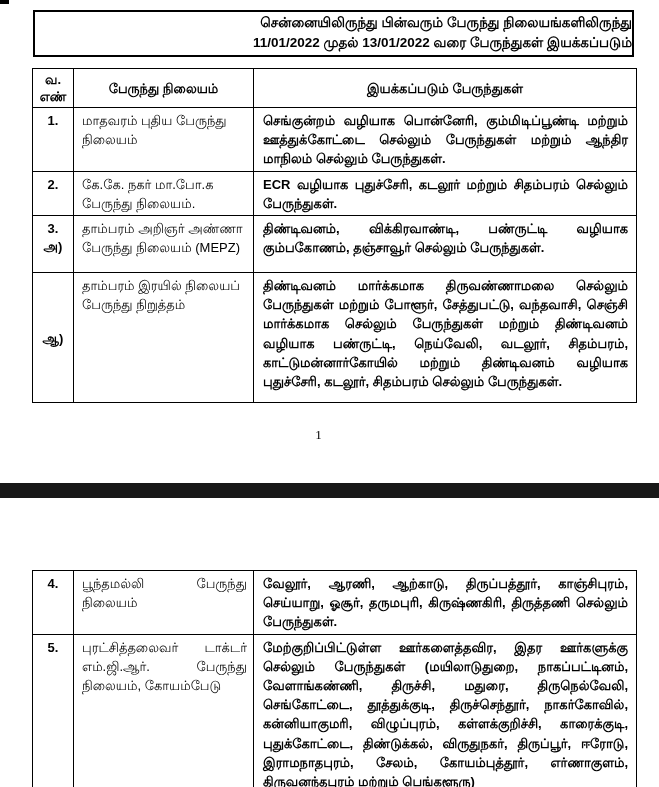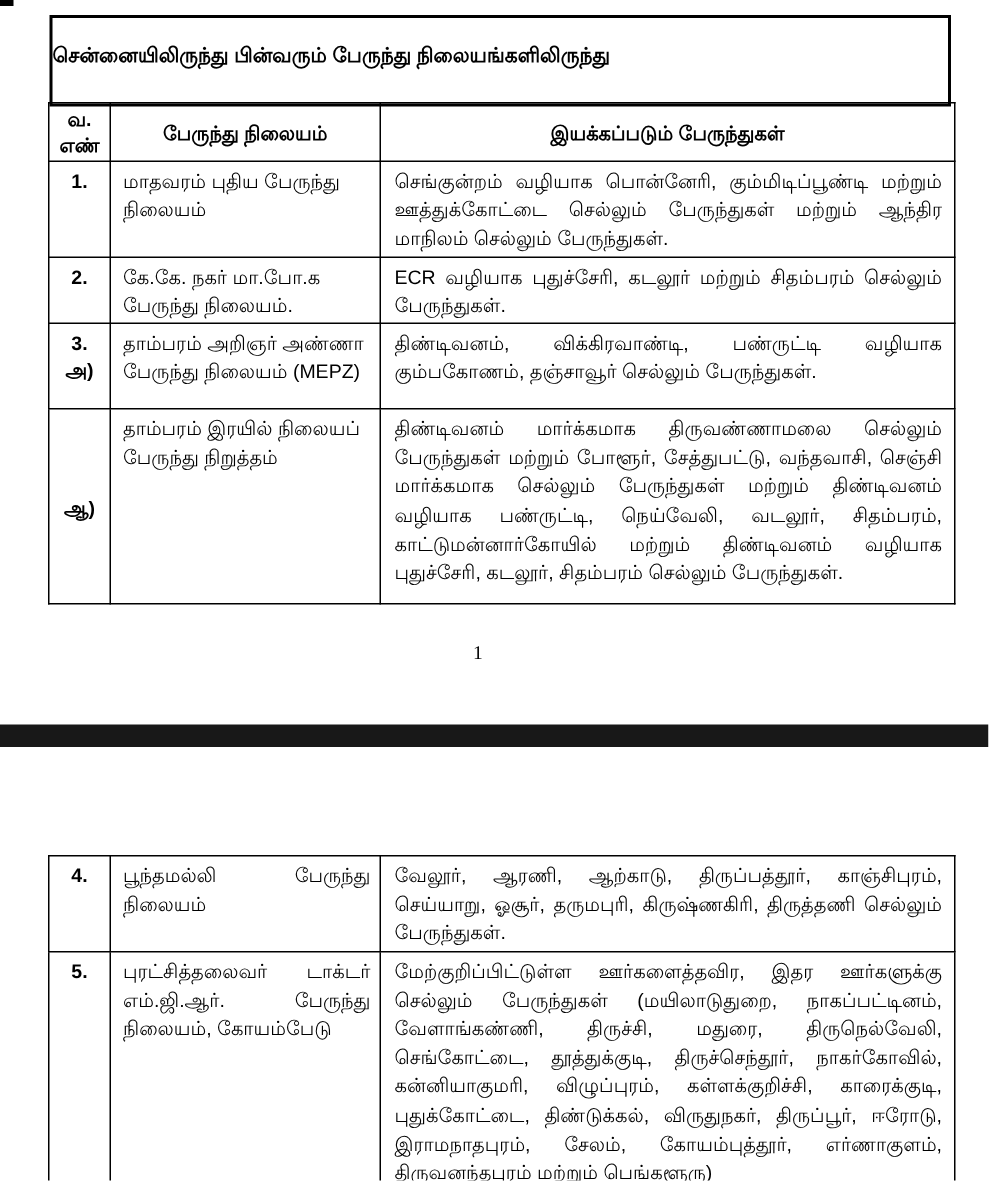--- a/index.html
+++ b/index.html
@@ -12,25 +12,25 @@
     overflow: hidden;
   }
   .corner-artifact {
     position: absolute; left: 0; top: 0;
     width: 9px; height: 4px; background: #000000;
   }
   .title-box {
     position: absolute; left: 33px; top: 10px;
     width: 597px; height: 42px;
     border: 2px solid #000000;
-    text-align: left;
+    text-align: right;
     font-weight: bold;
     font-size: 13.5px;
     line-height: 20px;
-    padding-top: 15px;
+    padding-top: 1px;
     box-sizing: content-box;
   }
   table.notice {
     position: absolute; left: 32px;
     width: 604px;
     border-collapse: collapse;
     table-layout: fixed;
   }
   #table-page-1 { top: 68px; }
   #table-page-2 { top: 570px; }
@@ -46,21 +46,21 @@
     padding: 4px 3px 2px 3px; line-height: 18px;
   }
   td.sno.mid { vertical-align: middle; }
   td.station {
     font-weight: normal;
     padding: 3px 6px 2px 8px;
     line-height: 19px;
   }
   td.station.justify { text-align: justify; }
   td.buses {
-    font-weight: normal;
+    font-weight: bold;
     text-align: justify;
     padding: 3px 8px 2px 9px;
     line-height: 19.2px;
   }
   .page-number {
     position: absolute; top: 427px; left: 0; width: 637px;
     text-align: center;
     font-family: "Liberation Serif", serif;
     font-size: 13px;
   }
@@ -70,20 +70,21 @@
     background: #181818;
   }
 </style>
 </head>
 <body>
 
 <div class="corner-artifact"></div>
 
 <div class="title-box">
   <div>சென்னையிலிருந்து பின்வரும் பேருந்து நிலையங்களிலிருந்து</div>
+  <div>11/01/2022 முதல் 13/01/2022 வரை பேருந்துகள் இயக்கப்படும்</div>
 </div>
 
 <table class="notice" id="table-page-1">
   <colgroup>
     <col style="width:41px">
       <col style="width:180px">
       <col style="width:383px">
   </colgroup>
   <tbody>
       <tr style="height:37px">

